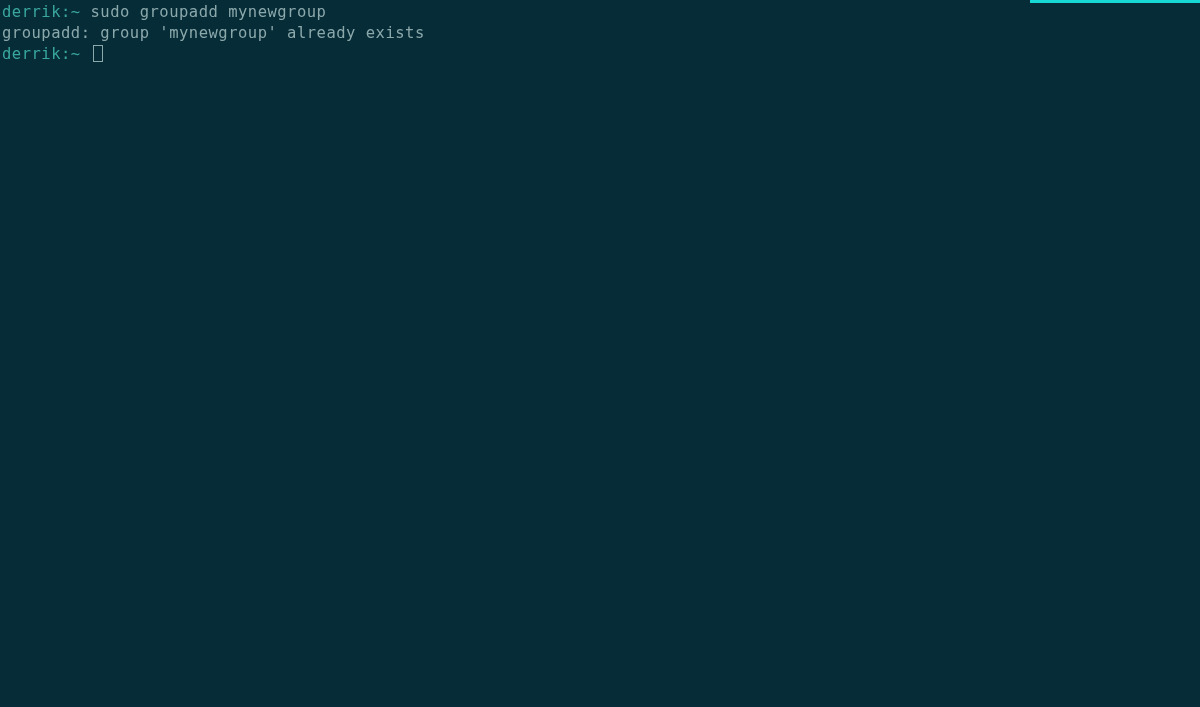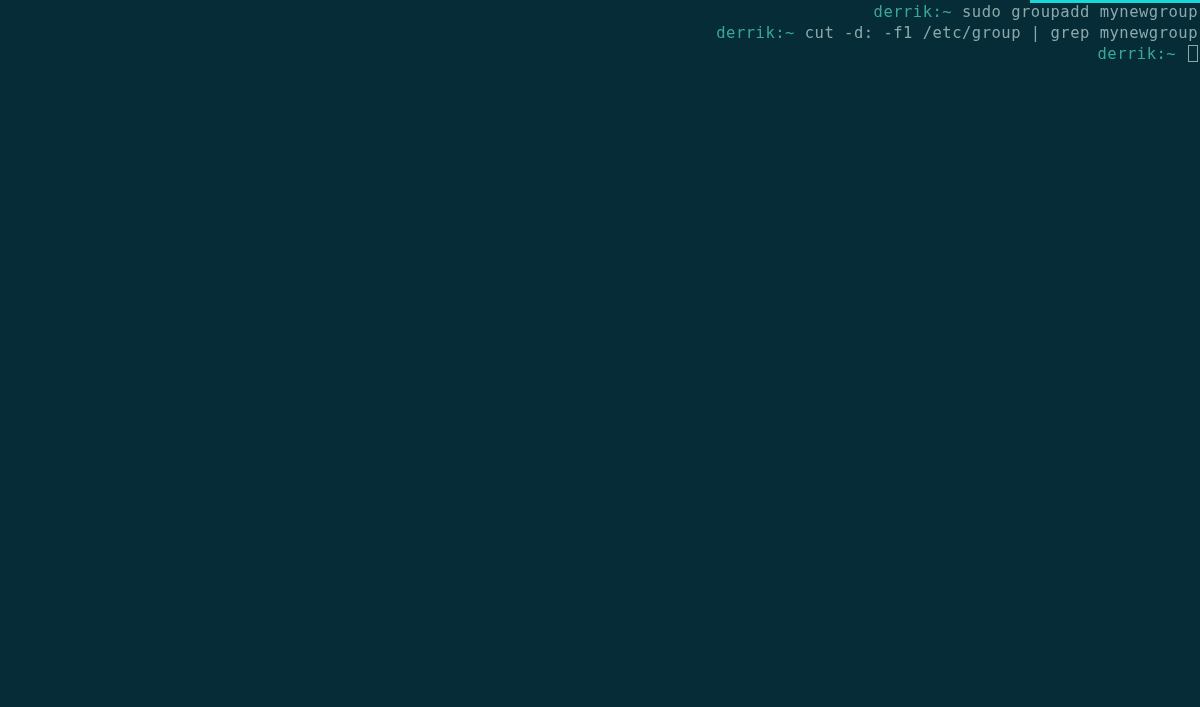--- a/index.html
+++ b/index.html
@@ -1,19 +1,18 @@
 <!DOCTYPE html>
 <html><head>
   <meta charset="utf-8">
   <style>
     * {
       margin: 0;
       padding: 0;
       box-sizing: border-box;
-      text-align: right;
     }
     body {
       width: 1200px;
       height: 707px;
       background-color: #062c37;
       font-family: 'DejaVu Sans Mono', 'Liberation Mono', 'Courier New', monospace;
       font-size: 15.5px;
       line-height: 1.35;
       color: #8ba8ab;
       overflow: hidden;
@@ -44,15 +43,15 @@
       margin-bottom: 1px;
     }
   </style>
 </head>
 <body>
 
 <div class="top-accent"></div>
 
 <div>
   <div class="line"><span class="prompt-user">derrik:~</span><span> sudo groupadd mynewgroup</span></div>
-  <div class="line"><span class="prompt-user">derrik:~</span><span> cut -d: -f1 /etc/group | grep mynewgroup</span></div>
+  <div class="line"><span>groupadd: group 'mynewgroup' already exists</span></div>
   <div class="line"><span class="prompt-user">derrik:~</span><span> </span><span class="cursor-box"></span></div>
 </div>
 
 </body></html>

